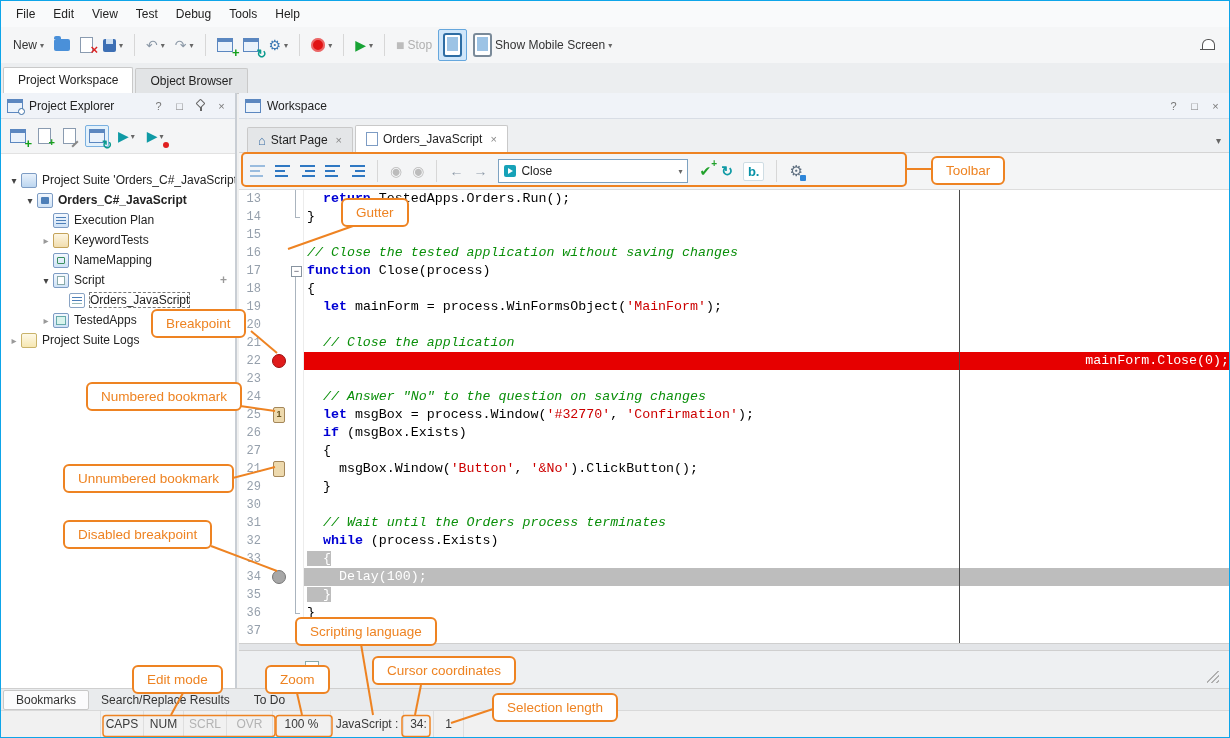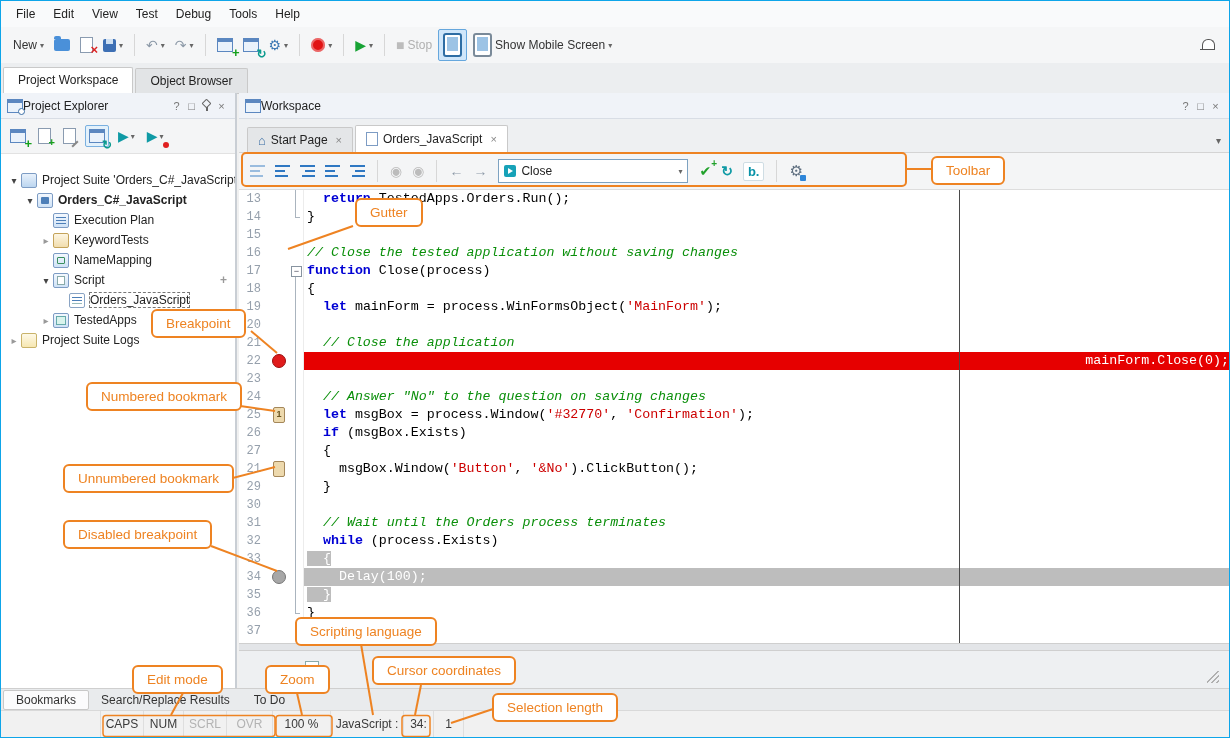--- a/index.html
+++ b/index.html
@@ -38,21 +38,21 @@
   .ic-mobile::after{content:"";position:absolute;left:2px;right:2px;top:2px;bottom:4px;background:#9cc3e5;}
   .ic-bell{width:15px;height:13px;position:relative;display:inline-block;margin-right:6px;}
   .ic-bell::before{content:"";position:absolute;left:2px;top:0;width:11px;height:9px;background:#fff;border:1.5px solid #555;border-bottom:none;border-radius:6px 6px 0 0;}
   .ic-bell::after{content:"";position:absolute;left:0;top:10px;width:15px;height:1.5px;background:#555;}
   
   #wstabs{position:absolute;left:0;top:62px;right:0;height:30px;background:#eceef0;border-bottom:1px solid #c9c9c9;
           display:flex;align-items:flex-end;padding-left:2px;}
   .wstab{padding:5px 14px;border:1px solid #c9c9c9;border-bottom:none;background:#e2e4e6;margin-right:2px;border-radius:2px 2px 0 0;}
   .wstab.active{background:#fff;position:relative;top:1px;padding-bottom:7px;}
   
-  .phead{height:25px;background:#f0f3f8;border-bottom:1px solid #d8dde5;display:flex;align-items:center;padding:0 6px;flex:none;}
+  .phead{height:25px;background:#f0f3f8;border-bottom:1px solid #d8dde5;display:flex;align-items:center;gap:6px;padding:0 6px;flex:none;}
   .phead .sp{flex:1;}
   .hbtn{width:15px;text-align:center;color:#777;font-size:11px;}
   .pin-icon{position:relative;width:11px;height:12px;display:inline-block;}
   .pin-icon::before{content:"";position:absolute;width:5px;height:5px;border:1.5px solid #666;border-radius:1px;transform:rotate(45deg);left:2px;top:1px;}
   .pin-icon::after{content:"";position:absolute;width:1.5px;height:4px;background:#666;left:5px;top:8px;}
   #leftpanel{position:absolute;left:0;top:92px;width:236px;bottom:48px;background:#fff;border-right:2px solid #c9ced4;
              display:flex;flex-direction:column;box-sizing:border-box;}
   #ptoolbar{height:34px;background:#f4f5f6;border-bottom:1px solid #e2e2e2;display:flex;align-items:center;gap:6px;padding:0 6px;flex:none;}
   .pbtn{display:flex;align-items:center;gap:2px;padding:3px;position:relative;border-radius:2px;}
   .pbtn.on{background:#e3f1fb;border:1px solid #7ab0e0;}
@@ -459,21 +459,21 @@
       <line x1="296" y1="692" x2="301" y2="714" stroke-width="2"></line>
       <line x1="420" y1="684" x2="414" y2="714" stroke-width="2"></line>
       <line x1="498" y1="706" x2="450" y2="722" stroke-width="2"></line>
       <rect x="102" y="714.5" width="172" height="21" rx="3" stroke-width="1.5"></rect>
       <rect x="275" y="714.5" width="56" height="21" rx="3" stroke-width="1.5"></rect>
       <rect x="401" y="714.5" width="28" height="21" rx="3" stroke-width="1.5"></rect>
     </g>
   </svg>
 
   <div class="callout" style="left:930px;top:155px">Toolbar</div>
-  <div class="callout" style="left:354px;top:197px">Gutter</div>
+  <div class="callout" style="left:340px;top:197px">Gutter</div>
   <div class="callout" style="left:150px;top:308px">Breakpoint</div>
   <div class="callout" style="left:85px;top:381px">Numbered bookmark</div>
   <div class="callout" style="left:62px;top:463px">Unnumbered bookmark</div>
   <div class="callout" style="left:62px;top:519px">Disabled breakpoint</div>
   <div class="callout" style="left:294px;top:616px">Scripting language</div>
   <div class="callout" style="left:131px;top:664px">Edit mode</div>
   <div class="callout" style="left:264px;top:664px">Zoom</div>
   <div class="callout" style="left:371px;top:655px">Cursor coordinates</div>
   <div class="callout" style="left:491px;top:692px">Selection length</div>
 

